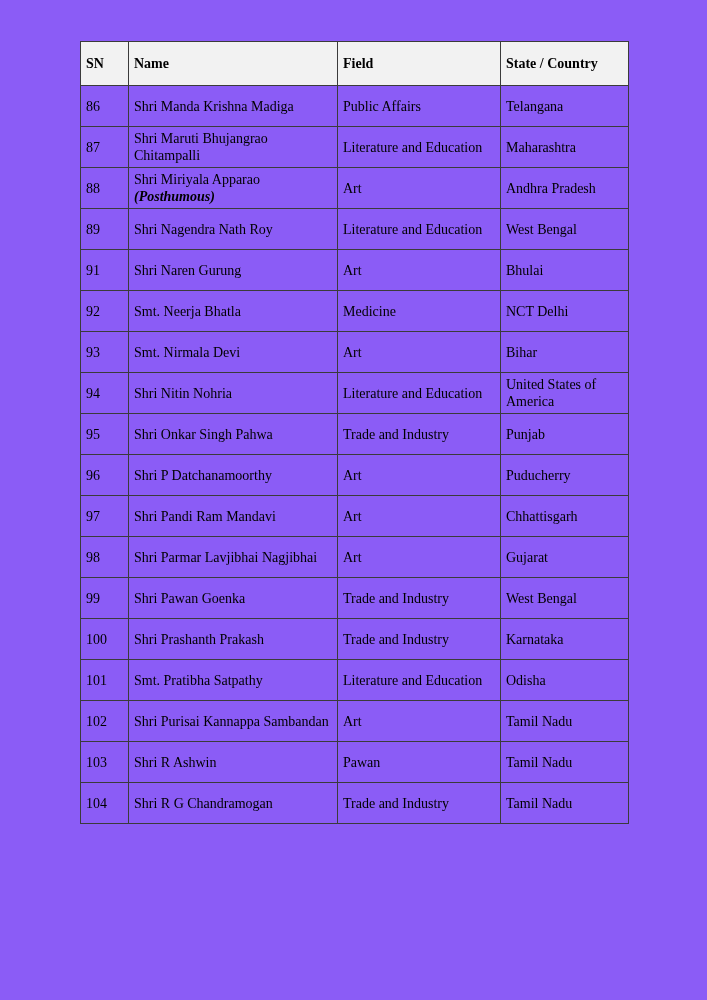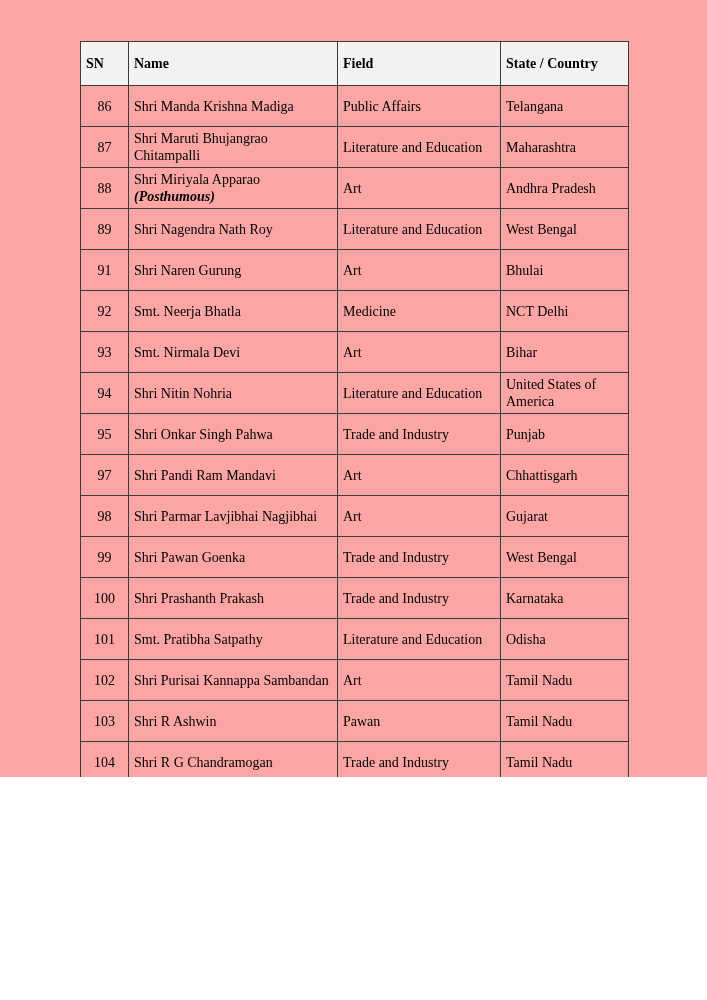--- a/index.html
+++ b/index.html
@@ -3,22 +3,22 @@
 <meta charset="utf-8">
 <style>
   html, body {
     margin: 0;
     padding: 0;
     background: #ffffff;
   }
   .page {
     position: relative;
     width: 707px;
-    height: 777px;
-    background: #fca5a5;
+    height: 1000px;
+    background: #8b5cf6;
     font-family: "Liberation Serif", serif;
     color: #000000;
     overflow: hidden;
   }
   table.awardees {
     position: absolute;
     left: 80px;
     top: 41px;
     width: 548px;
     border-collapse: collapse;
@@ -36,21 +36,21 @@
   table.awardees th {
     background: var(--header-bg, #f2f2f2);
     font-weight: bold;
     text-align: left;
     height: 37px;
   }
   table.awardees td {
     height: 34px;
     font-weight: normal;
   }
-  th.head-sn, td.cell-sn { text-align: center; }
+  th.head-sn, td.cell-sn { text-align: left; }
   td.cell-name { padding-right: 1px; }
   .oneline { white-space: nowrap; }
   td strong { font-weight: bold; font-style: italic; }
 </style>
 </head>
 <body>
 
 <div class="page" style="color: rgb(0, 0, 0);">
   <table class="awardees">
     <colgroup>
@@ -116,20 +116,26 @@
           <td class="cell-field">Literature and Education</td>
           <td class="cell-state">United States of America</td>
         </tr>
         <tr>
           <td class="cell-sn">95</td>
           <td class="cell-name"><span class="oneline">Shri Onkar Singh Pahwa</span></td>
           <td class="cell-field">Trade and Industry</td>
           <td class="cell-state">Punjab</td>
         </tr>
         <tr>
+          <td class="cell-sn">96</td>
+          <td class="cell-name"><span class="oneline">Shri P Datchanamoorthy</span></td>
+          <td class="cell-field">Art</td>
+          <td class="cell-state">Puducherry</td>
+        </tr>
+        <tr>
           <td class="cell-sn">97</td>
           <td class="cell-name"><span class="oneline">Shri Pandi Ram Mandavi</span></td>
           <td class="cell-field">Art</td>
           <td class="cell-state">Chhattisgarh</td>
         </tr>
         <tr>
           <td class="cell-sn">98</td>
           <td class="cell-name"><span class="oneline">Shri Parmar Lavjibhai Nagjibhai</span></td>
           <td class="cell-field">Art</td>
           <td class="cell-state">Gujarat</td>

